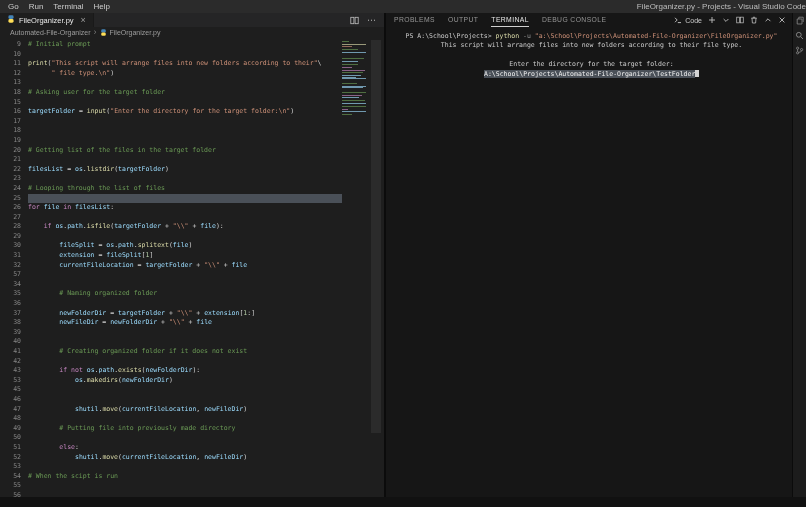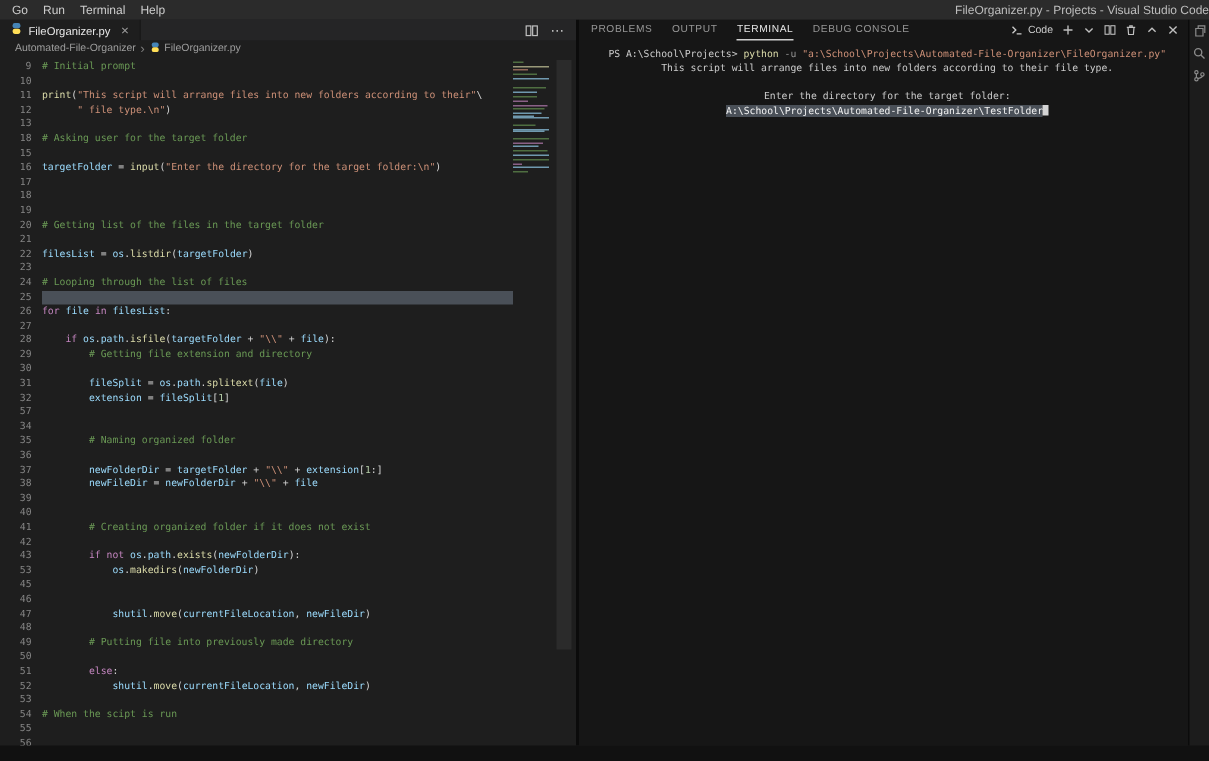--- a/index.html
+++ b/index.html
@@ -188,24 +188,24 @@
             <div class="code-line"></div>
             <div class="code-line"><span class="tk-cm"># Getting list of the files in the target folder</span></div>
             <div class="code-line"></div>
             <div class="code-line"><span class="tk-var">filesList</span><span class="tk-op"> = </span><span class="tk-var">os</span><span class="tk-op">.</span><span class="tk-fn">listdir</span><span class="tk-op">(</span><span class="tk-var">targetFolder</span><span class="tk-op">)</span></div>
             <div class="code-line"></div>
             <div class="code-line"><span class="tk-cm"># Looping through the list of files</span></div>
             <div class="code-line hl"></div>
             <div class="code-line"><span class="tk-kw">for</span><span class="tk-op"> </span><span class="tk-var">file</span><span class="tk-op"> </span><span class="tk-kw">in</span><span class="tk-op"> </span><span class="tk-var">filesList</span><span class="tk-op">:</span></div>
             <div class="code-line"></div>
             <div class="code-line"><span class="tk-op">    </span><span class="tk-kw">if</span><span class="tk-op"> </span><span class="tk-var">os</span><span class="tk-op">.</span><span class="tk-var">path</span><span class="tk-op">.</span><span class="tk-fn">isfile</span><span class="tk-op">(</span><span class="tk-var">targetFolder</span><span class="tk-op"> + </span><span class="tk-str">"\\"</span><span class="tk-op"> + </span><span class="tk-var">file</span><span class="tk-op">):</span></div>
-            <div class="code-line"><span class="tk-op">        </span><span class="tk-cm"># Getting file extension and directory</span></div>
             <div class="code-line"></div>
             <div class="code-line"><span class="tk-op">        </span><span class="tk-var">fileSplit</span><span class="tk-op"> = </span><span class="tk-var">os</span><span class="tk-op">.</span><span class="tk-var">path</span><span class="tk-op">.</span><span class="tk-fn">splitext</span><span class="tk-op">(</span><span class="tk-var">file</span><span class="tk-op">)</span></div>
             <div class="code-line"><span class="tk-op">        </span><span class="tk-var">extension</span><span class="tk-op"> = </span><span class="tk-var">fileSplit</span><span class="tk-op">[</span><span class="tk-num">1</span><span class="tk-op">]</span></div>
+            <div class="code-line"><span class="tk-op">        </span><span class="tk-var">currentFileLocation</span><span class="tk-op"> = </span><span class="tk-var">targetFolder</span><span class="tk-op"> + </span><span class="tk-str">"\\"</span><span class="tk-op"> + </span><span class="tk-var">file</span></div>
             <div class="code-line"></div>
             <div class="code-line"></div>
             <div class="code-line"><span class="tk-op">        </span><span class="tk-cm"># Naming organized folder</span></div>
             <div class="code-line"></div>
             <div class="code-line"><span class="tk-op">        </span><span class="tk-var">newFolderDir</span><span class="tk-op"> = </span><span class="tk-var">targetFolder</span><span class="tk-op"> + </span><span class="tk-str">"\\"</span><span class="tk-op"> + </span><span class="tk-var">extension</span><span class="tk-op">[</span><span class="tk-num">1</span><span class="tk-op">:]</span></div>
             <div class="code-line"><span class="tk-op">        </span><span class="tk-var">newFileDir</span><span class="tk-op"> = </span><span class="tk-var">newFolderDir</span><span class="tk-op"> + </span><span class="tk-str">"\\"</span><span class="tk-op"> + </span><span class="tk-var">file</span></div>
             <div class="code-line"></div>
             <div class="code-line"></div>
             <div class="code-line"><span class="tk-op">        </span><span class="tk-cm"># Creating organized folder if it does not exist</span></div>
             <div class="code-line"></div>

